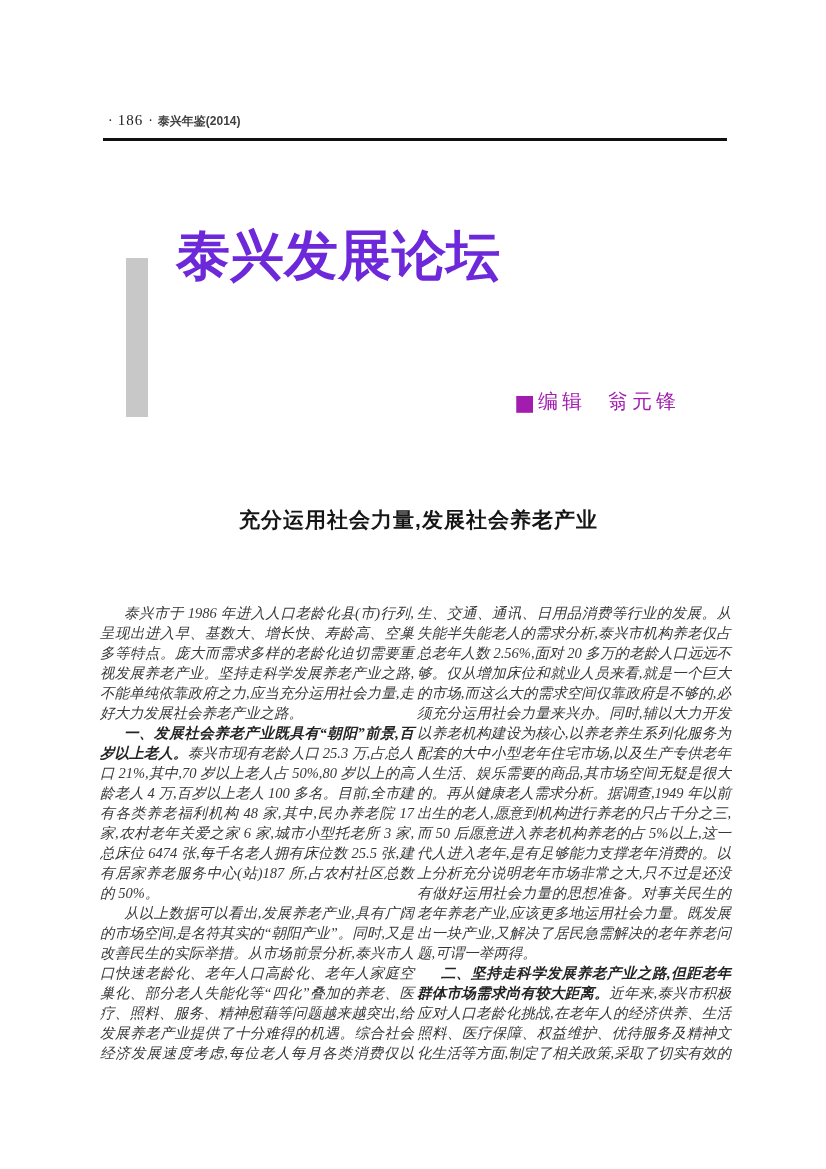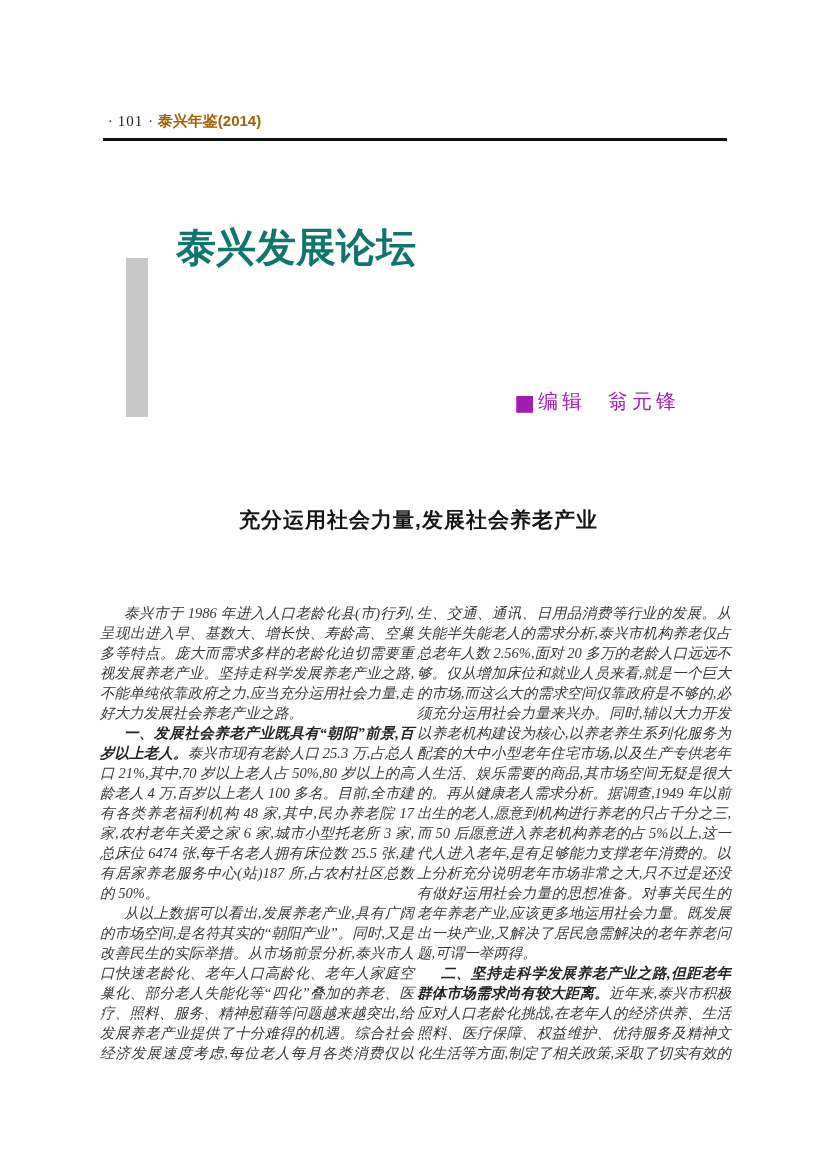--- a/index.html
+++ b/index.html
@@ -19,22 +19,22 @@
     top: 112px;
     font-size: 15px;
     color: #1e1e1e;
     white-space: nowrap;
   }
   .page-header .dot { font-size: 14px; padding: 0 5px; }
   .page-header .num { letter-spacing: 1px; }
   .page-header .book {
     font-family: "Liberation Sans", sans-serif;
     font-weight: bold;
-    font-size: 15px;
-    color: #a16207;
+    font-size: 12px;
+    color: #404040;
     text-align: right;
   }
   .header-rule {
     position: absolute;
     left: 103px;
     top: 138px;
     width: 624px;
     height: 3px;
     background: #101010;
   }
@@ -46,23 +46,23 @@
     top: 258px;
     width: 22px;
     height: 159px;
     background: #c8c8c8;
   }
   .forum-title {
     position: absolute;
     left: 176px;
     top: 220px;
     margin: 0;
-    font-size: 40px;
+    font-size: 54px;
     font-weight: 900;
-    color: #0f766e;
+    color: #6d28d9;
     font-family: "Liberation Serif", serif;
     white-space: nowrap;
   }
   .editor-line {
     position: absolute;
     top: 388px;
     right: 146px;
     font-size: 20px;
     color: #a21caf;
     white-space: nowrap;
@@ -111,21 +111,21 @@
     text-align: justify;
     color: #383838;
   }
   .column p.indent { text-indent: 24px; }
   .column .lead { font-weight: bold; color: #242424; }
 </style>
 </head>
 <body>
 
 <div class="page-header">
-  <span class="dot">·</span><span class="num">101</span><span class="dot">·</span><span class="book">泰兴年鉴(2014)</span>
+  <span class="dot">·</span><span class="num">186</span><span class="dot">·</span><span class="book">泰兴年鉴(2014)</span>
 </div>
 
 <div class="header-rule"></div>
 
 <div class="side-bar"></div>
 
 <h1 class="forum-title">泰兴发展论坛</h1>
 
 <div class="editor-line">
   <span class="sq">■</span><span class="label">编辑</span><span class="name">翁元锋</span>

